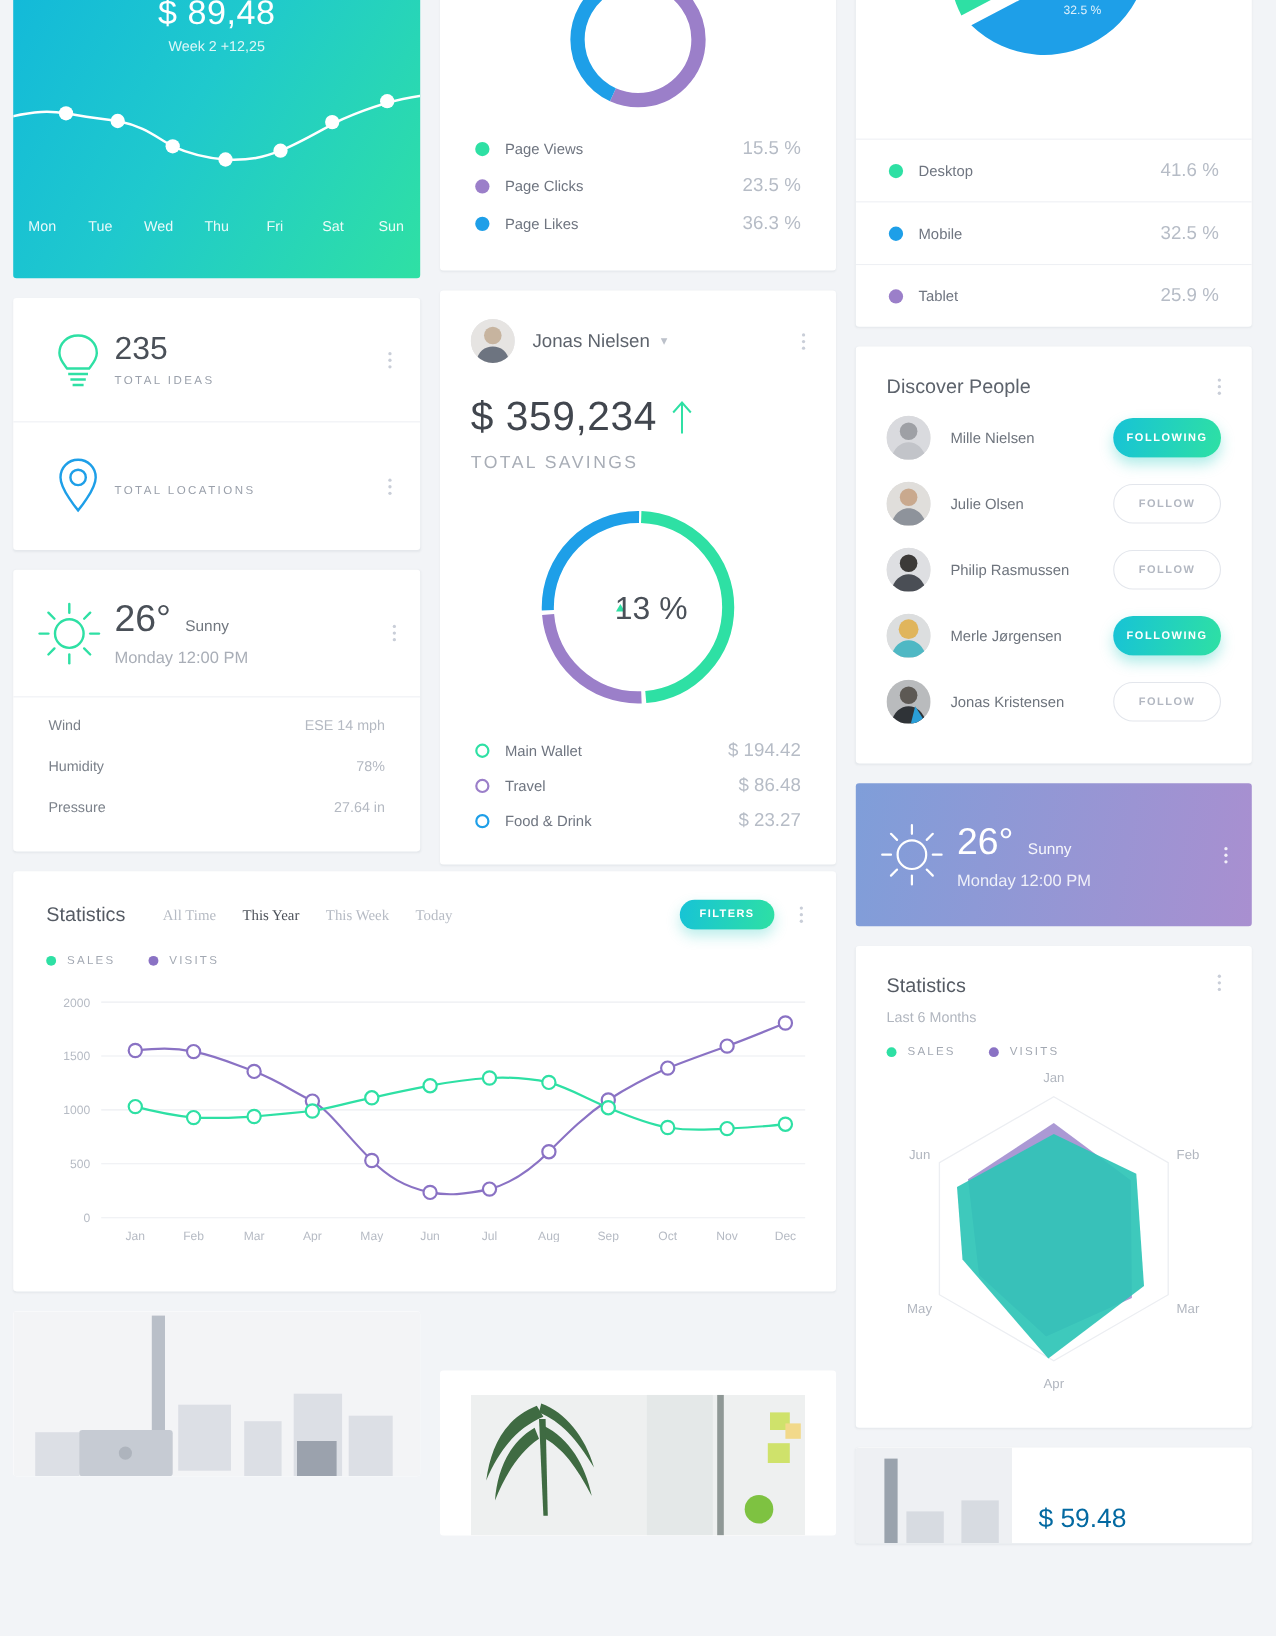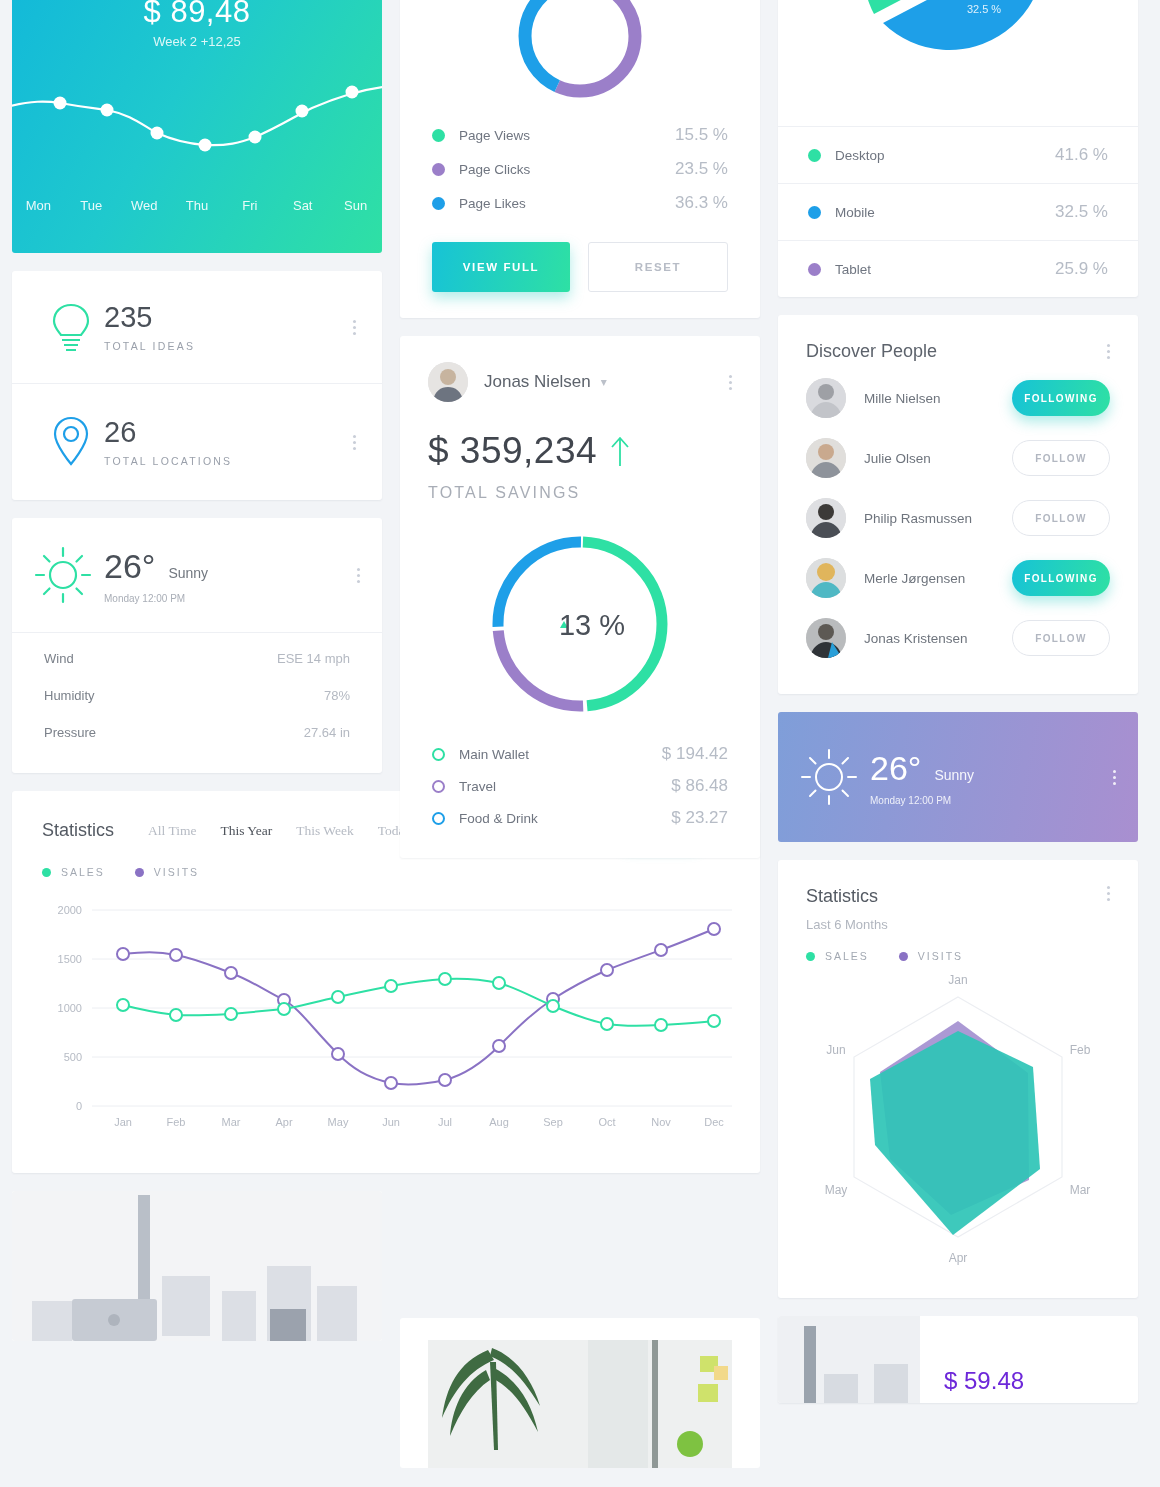--- a/index.html
+++ b/index.html
@@ -64,21 +64,21 @@
   .stat-texts { flex: 1; }
   .stat-num { font-size: 29px; color: #4a5058; font-weight: 300; line-height: 1.1; }
   .stat-cap { font-size: 10.5px; letter-spacing: 2.2px; color: #9aa0ab; margin-top: 7px; }
 
   
   .weather-main { display: flex; align-items: center; padding: 26px 22px 26px 18px; }
   .weather-texts { flex: 1; padding-left: 8px; }
   .w-temp-line { display: flex; align-items: baseline; gap: 13px; }
   .w-temp { font-size: 34px; font-weight: 300; color: #4a5058; }
   .w-cond { font-size: 14px; color: #71777f; }
-  .w-time { font-size: 10px; color: #a9aeb7; margin-top: 7px; }
+  .w-time { font-size: 15px; color: #a9aeb7; margin-top: 7px; }
   .w-detail { display: flex; justify-content: space-between; padding: 11px 32px; font-size: 13px; }
   .w-detail:first-of-type { padding-top: 18px; }
   .w-key { color: #7b818a; }
   .w-val { color: #b4b9c2; }
   .weather-details { border-top: 1px solid #eef0f4; padding-bottom: 22px; }
 
   
   .sav-head { display: flex; align-items: center; padding: 26px 28px 0; }
   .avatar { width: 40px; height: 40px; border-radius: 50%; overflow: hidden; flex: none; background: #e3e3e6; }
   .sav-name { font-size: 17px; color: #5d636c; margin-left: 16px; font-weight: 300; }
@@ -177,21 +177,20 @@
           </div>
       </div>
       <div class="stat-row">
         <div class="stat-icon">
           <svg width="44" height="56" viewBox="0 0 44 56">
             <path d="M22 4 C13 4 6 11 6 20 C6 31 22 50 22 50 C22 50 38 31 38 20 C38 11 31 4 22 4 Z" fill="none" stroke="#1e9fe8" stroke-width="2.2"></path>
             <circle cx="22" cy="20" r="7" fill="none" stroke="#1e9fe8" stroke-width="2.2"></circle>
           </svg>
         </div>
         <div class="stat-texts">
-          <div class="stat-num">26</div>
           <div class="stat-cap">TOTAL LOCATIONS</div>
         </div>
         <div class="kebab">
             <i></i>
             <i></i>
             <i></i>
           </div>
       </div>
     </div>
 
@@ -371,24 +370,20 @@
       <div class="legend-row">
         <span class="legend-dot" style="background:#9b7fc9"></span>
         <span class="legend-label">Page Clicks</span>
         <span class="legend-val">23.5 %</span>
       </div>
       <div class="legend-row">
         <span class="legend-dot" style="background:#1e9fe8"></span>
         <span class="legend-label">Page Likes</span>
         <span class="legend-val">36.3 %</span>
       </div>
-      <div class="btn-row">
-        <div class="btn btn-primary">VIEW FULL</div>
-        <div class="btn btn-ghost">RESET</div>
-      </div>
     </div>
 
     <div class="card" style="padding-bottom:24px">
       <div class="sav-head">
         <div class="avatar">
           <svg width="40" height="40" viewBox="0 0 40 40">
             <rect width="40" height="40" fill="#e6e4e2"></rect>
             <circle cx="20" cy="15" r="8" fill="#c7b49f"></circle>
             <path d="M5 40 C6 29 13 25 20 25 C27 25 34 29 35 40 Z" fill="#6d7480"></path>
           </svg>
@@ -639,16 +634,16 @@
 
     <div class="card mini-row" style="height:87px">
       <svg width="142" height="87" viewBox="0 0 142 87">
         <rect width="142" height="87" fill="#eef0f3"></rect>
         <rect x="26" y="10" width="12" height="77" fill="#9aa3ad"></rect>
         <g fill="#d7dbe1">
           <rect x="46" y="58" width="34" height="29"></rect>
             <rect x="96" y="48" width="34" height="39"></rect>
         </g>
       </svg>
-      <div style="flex:1;display:flex;align-items:flex-end;padding:0 0 8px 24px;font-size:24px;color:#6d28d9;font-weight:300">$ 59.48</div>
+      <div style="flex:1;display:flex;align-items:flex-end;padding:0 0 8px 24px;font-size:24px;color:#0369a1;font-weight:300">$ 59.48</div>
     </div>
   </div>
 </div>
 
 </body></html>

